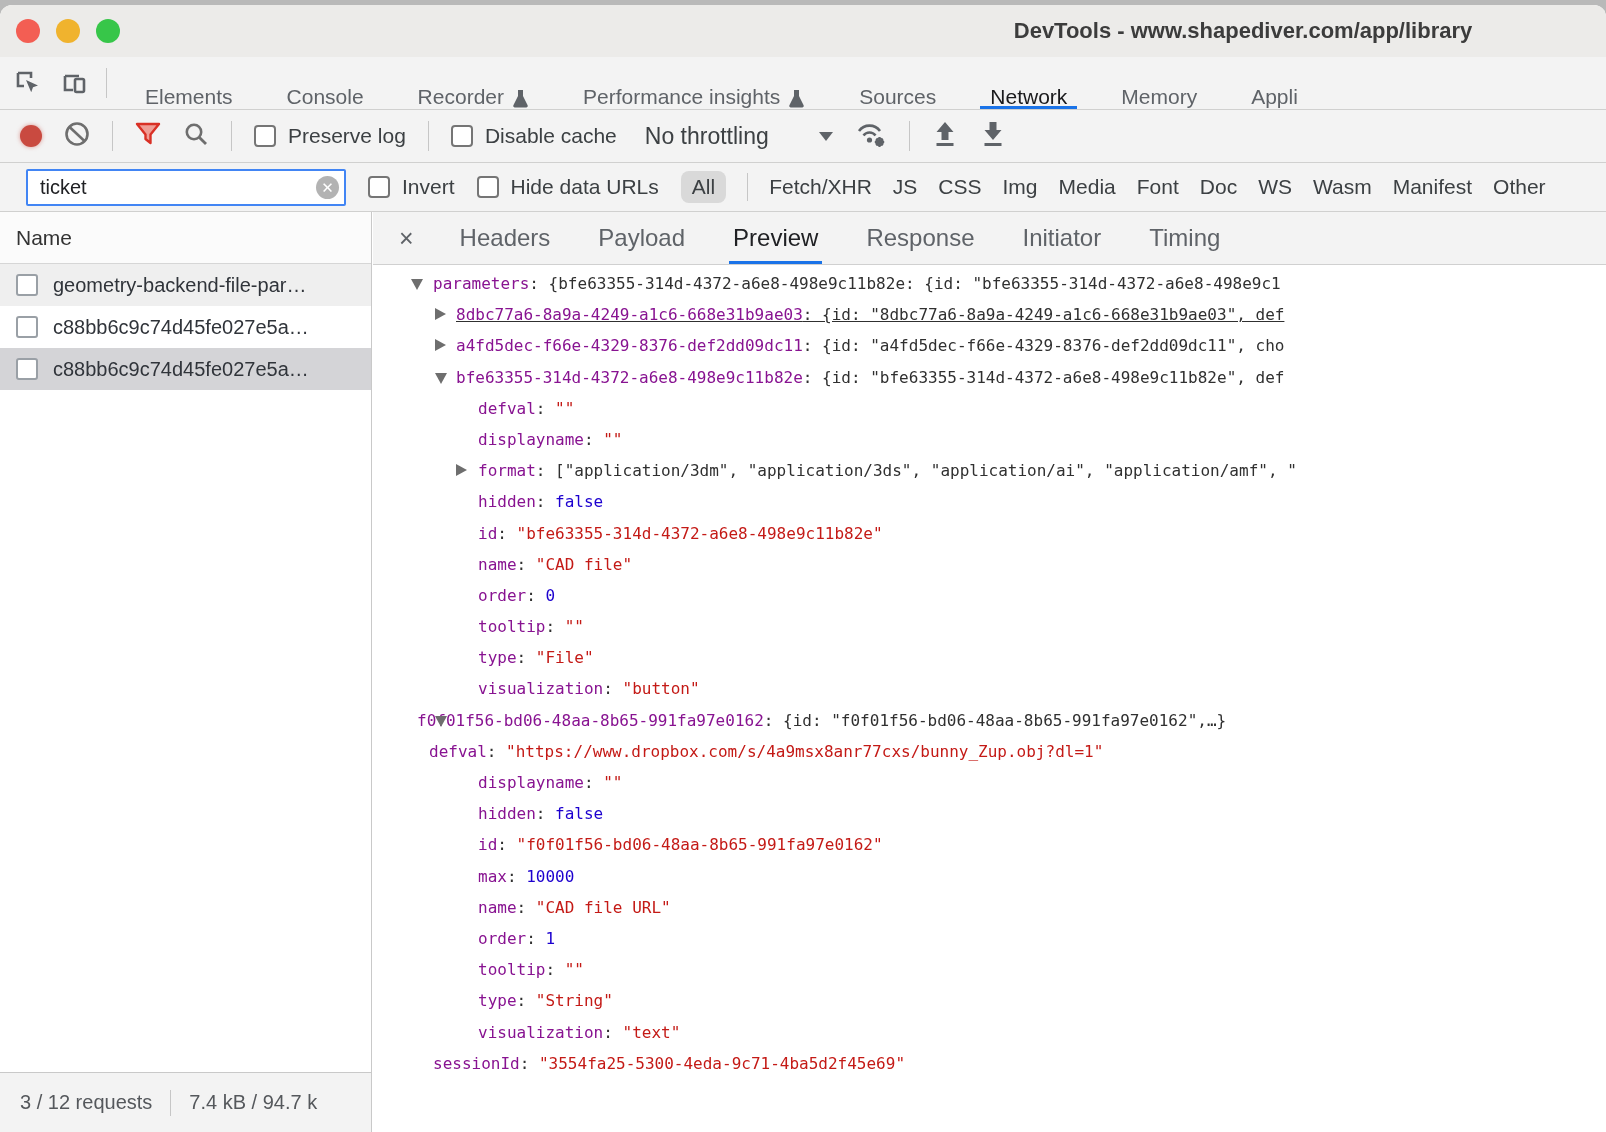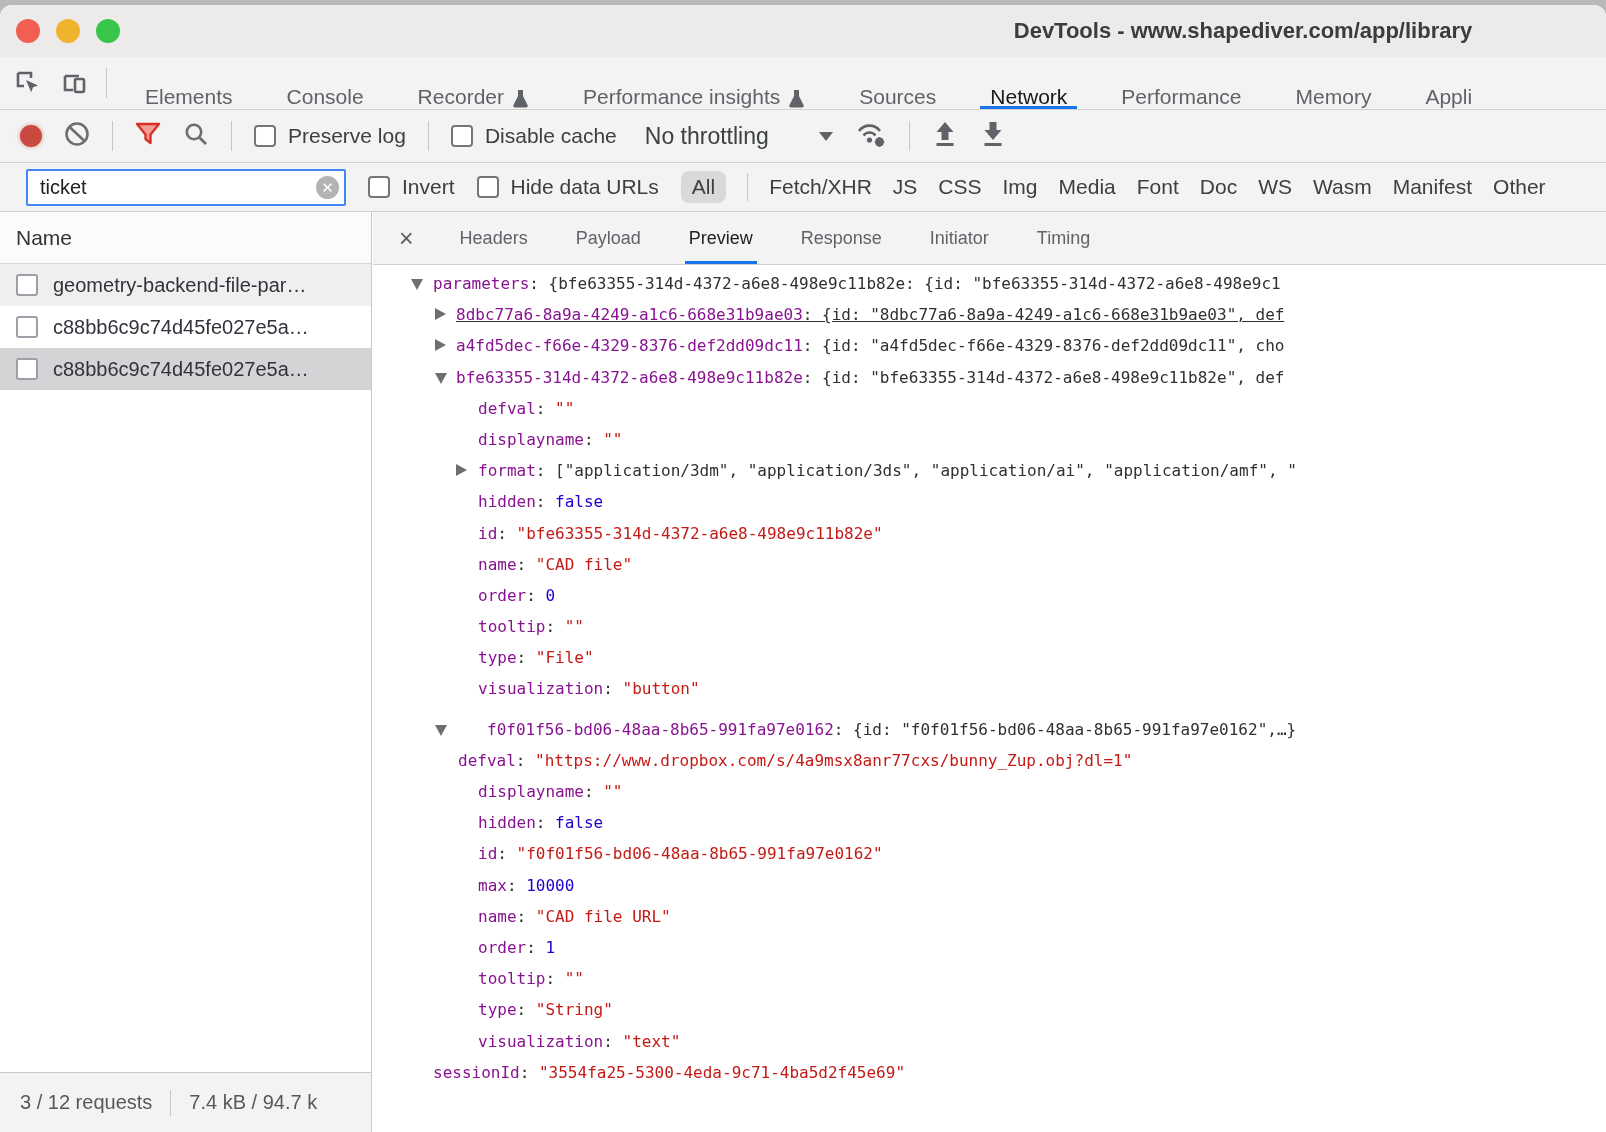--- a/index.html
+++ b/index.html
@@ -47,21 +47,21 @@
   .col-header{height:52px;background:#fbfbfb;border-bottom:1px solid #d6d6d6;display:flex;align-items:center;padding-left:16px;font-size:21px;color:#333}
   .req-row{height:42px;display:flex;align-items:center;gap:15px;padding-left:16px;font-size:20px;color:#30343a;white-space:nowrap;overflow:hidden}
   .req-row .cbx{width:22px;height:22px;border:2px solid #9aa0a6;border-radius:3px}
   .req-row.shaded{background:#efefef}
   .req-row.selected{background:#d4d4d7}
   .status-bar{position:absolute;left:0;right:0;bottom:0;height:60px;background:#f3f3f3;border-top:1px solid #c9c9c9;display:flex;align-items:center;gap:18px;padding-left:20px;font-size:20px;color:#55585c;white-space:nowrap;overflow:hidden}
 
   .right-pane{position:absolute;top:207px;left:373px;right:0;bottom:0;background:#fff}
   .detail-tabs{height:53px;background:#f3f3f3;border-bottom:1px solid #d0d0d0;display:flex;align-items:stretch;gap:40px;padding-left:24px;overflow:hidden}
   .dclose{display:flex;align-items:center;font-size:25px;color:#5f6368;padding:0 2px}
-  .dtab{position:relative;display:flex;align-items:center;font-size:18px;color:#5f6368;padding:0 4px;white-space:nowrap;cursor:default}
+  .dtab{position:relative;display:flex;align-items:center;font-size:24px;color:#5f6368;padding:0 4px;white-space:nowrap;cursor:default}
   .dtab.active{color:#202124}
   .dtab.active::after{content:"";position:absolute;left:0;right:0;bottom:0;height:3px;background:#1a73e8}
 
   
   #json-tree{position:absolute;top:53px;left:0;right:0;bottom:0;overflow:hidden;padding-top:3px;font-family:"DejaVu Sans Mono",monospace;font-size:16px;color:#303030}
   .trow{position:relative;height:31.2px;line-height:31.2px;white-space:nowrap}
   .arr{position:absolute;width:0;height:0}
   .arr-c{border-left:11px solid #6e6e6e;border-top:6px solid transparent;border-bottom:6px solid transparent;top:9px}
   .arr-o{border-top:11px solid #6e6e6e;border-left:6px solid transparent;border-right:6px solid transparent;top:11px}
   .sk{color:#881391}
@@ -113,23 +113,20 @@
           <span>Performance insights</span>
           <svg width="17" height="20" viewBox="0 0 17 20">
             <path fill="#5f6368" d="M6 1h5v6l4.6 9.3a1.6 1.6 0 0 1-1.4 2.3H2.8a1.6 1.6 0 0 1-1.4-2.3L6 7z"></path>
           </svg>
         </div>
         <div class="tab">
           <span>Sources</span>
         </div>
         <div class="tab active">
           <span>Network</span>
-        </div>
-        <div class="tab">
-          <span>Performance</span>
         </div>
         <div class="tab">
           <span>Memory</span>
         </div>
         <div class="tab">
           <span>Appli</span>
         </div>
       </div>
   </div>
 
@@ -271,22 +268,22 @@
         <div class="trow" style="padding-left: 105px;"><span class="sk">defval</span><span class="sp">: </span><span class="ss">""</span></div>
         <div class="trow" style="padding-left: 105px;"><span class="sk">displayname</span><span class="sp">: </span><span class="ss">""</span></div>
         <div class="trow" style="padding-left: 105px;"><span class="arr arr-c" style="left: 83px;"></span><span class="sk">format</span><span class="sp">: ["application/3dm", "application/3ds", "application/ai", "application/amf", "</span></div>
         <div class="trow" style="padding-left: 105px;"><span class="sk">hidden</span><span class="sp">: </span><span class="sb">false</span></div>
         <div class="trow" style="padding-left: 105px;"><span class="sk">id</span><span class="sp">: </span><span class="ss">"bfe63355-314d-4372-a6e8-498e9c11b82e"</span></div>
         <div class="trow" style="padding-left: 105px;"><span class="sk">name</span><span class="sp">: </span><span class="ss">"CAD file"</span></div>
         <div class="trow" style="padding-left: 105px;"><span class="sk">order</span><span class="sp">: </span><span class="sn">0</span></div>
         <div class="trow" style="padding-left: 105px;"><span class="sk">tooltip</span><span class="sp">: </span><span class="ss">""</span></div>
         <div class="trow" style="padding-left: 105px;"><span class="sk">type</span><span class="sp">: </span><span class="ss">"File"</span></div>
         <div class="trow" style="padding-left: 105px;"><span class="sk">visualization</span><span class="sp">: </span><span class="ss">"button"</span></div>
-        <div class="trow" style="padding-left: 114px; margin-top: 9px;"><span class="arr arr-o" style="left: 62px;"></span><span class="sk">f0f01f56-bd06-48aa-8b65-991fa97e0162</span><span class="sp">: {id: "f0f01f56-bd06-48aa-8b65-991fa97e0162",…}</span></div>
-        <div class="trow" style="padding-left: 85px;"><span class="sk">defval</span><span class="sp">: </span><span class="ss">"https://www.dropbox.com/s/4a9msx8anr77cxs/bunny_Zup.obj?dl=1"</span></div>
+        <div class="trow" style="padding-left: 44px;"><span class="arr arr-o" style="left: 62px;"></span><span class="sk">f0f01f56-bd06-48aa-8b65-991fa97e0162</span><span class="sp">: {id: "f0f01f56-bd06-48aa-8b65-991fa97e0162",…}</span></div>
+        <div class="trow" style="padding-left: 56px;"><span class="sk">defval</span><span class="sp">: </span><span class="ss">"https://www.dropbox.com/s/4a9msx8anr77cxs/bunny_Zup.obj?dl=1"</span></div>
         <div class="trow" style="padding-left: 105px;"><span class="sk">displayname</span><span class="sp">: </span><span class="ss">""</span></div>
         <div class="trow" style="padding-left: 105px;"><span class="sk">hidden</span><span class="sp">: </span><span class="sb">false</span></div>
         <div class="trow" style="padding-left: 105px;"><span class="sk">id</span><span class="sp">: </span><span class="ss">"f0f01f56-bd06-48aa-8b65-991fa97e0162"</span></div>
         <div class="trow" style="padding-left: 105px;"><span class="sk">max</span><span class="sp">: </span><span class="sn">10000</span></div>
         <div class="trow" style="padding-left: 105px;"><span class="sk">name</span><span class="sp">: </span><span class="ss">"CAD file URL"</span></div>
         <div class="trow" style="padding-left: 105px;"><span class="sk">order</span><span class="sp">: </span><span class="sn">1</span></div>
         <div class="trow" style="padding-left: 105px;"><span class="sk">tooltip</span><span class="sp">: </span><span class="ss">""</span></div>
         <div class="trow" style="padding-left: 105px;"><span class="sk">type</span><span class="sp">: </span><span class="ss">"String"</span></div>
         <div class="trow" style="padding-left: 105px;"><span class="sk">visualization</span><span class="sp">: </span><span class="ss">"text"</span></div>
         <div class="trow" style="padding-left: 60px;"><span class="sk">sessionId</span><span class="sp">: </span><span class="ss">"3554fa25-5300-4eda-9c71-4ba5d2f45e69"</span></div>

